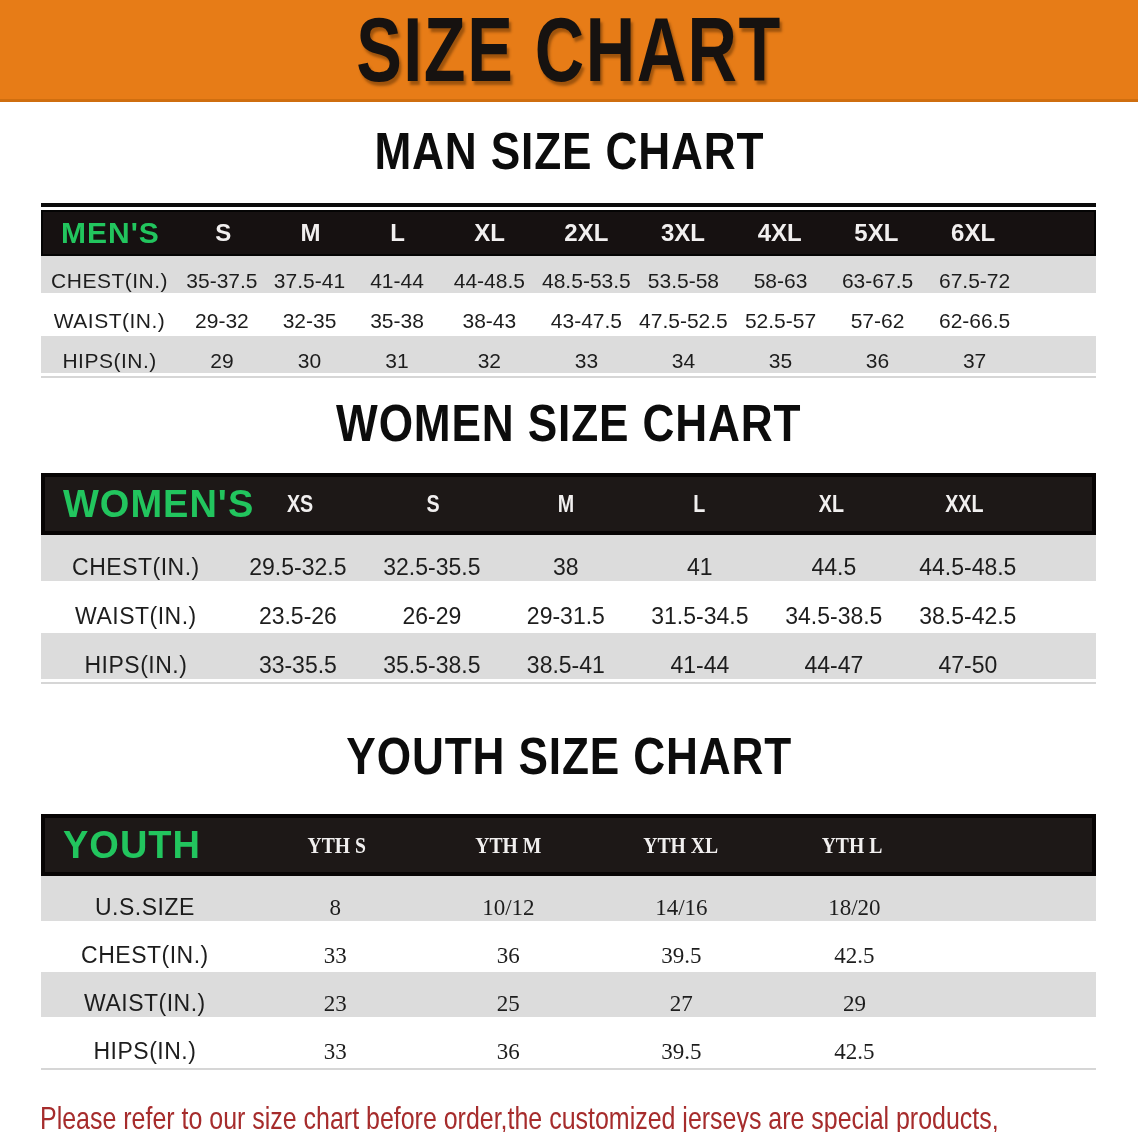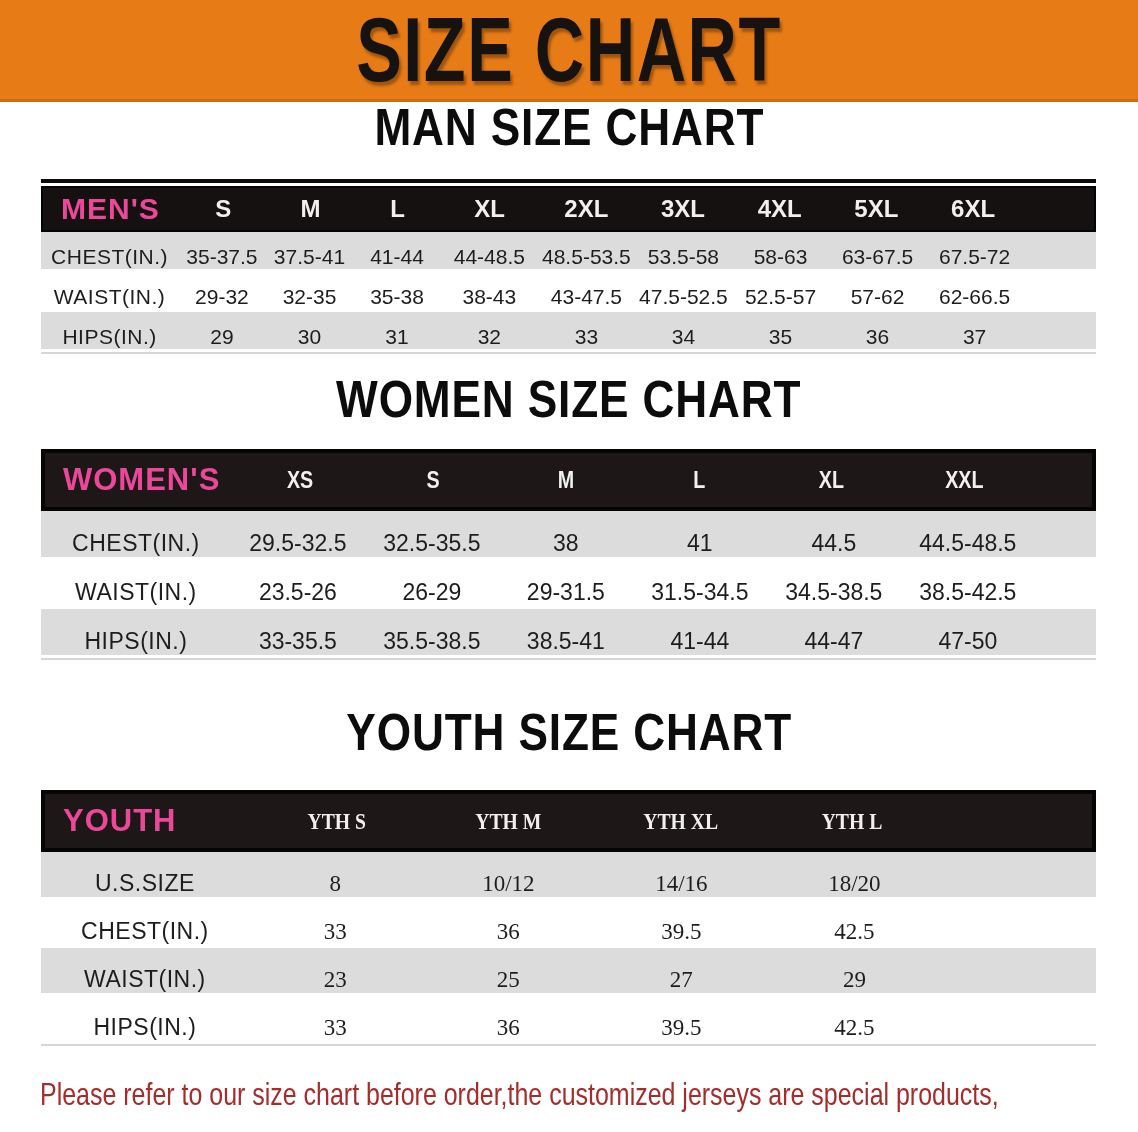--- a/index.html
+++ b/index.html
@@ -20,41 +20,41 @@
     color:#161210;transform:scaleX(.76);letter-spacing:2px;
     text-shadow:3px 4px 3px rgba(70,35,0,.45);
   }
 
   
   .heading{margin:0;text-align:center;line-height:50px;font-weight:800;}
   .heading span{
     display:inline-block;font-size:52px;transform:scaleX(.85);
     letter-spacing:1px;color:#0c0c0c;white-space:nowrap;
   }
-  .h-man{}
+  .h-man{margin-top:24px;}
   .h-women{margin-top:20px;}
   .h-youth{margin-top:47px;}
 
   
   .size-table{width:1055px;margin-left:41px;}
   .t-men{margin-top:17px;}
   .t-women{margin-top:15px;}
   .t-youth{margin-top:23px;}
   .size-table::after{content:"";display:block;height:2px;background:#d6d6d6;}
 
   .rule{height:4px;background:#0b0b0b;margin-bottom:3px;}
 
   .band{display:flex;align-items:center;box-sizing:border-box;}
   .t-men .band{height:46px;background:#161111;border:2px solid #040404;}
   .t-women .band,.t-youth .band{height:62px;background:#1d1817;border:4px solid #070404;}
 
   .cell{box-sizing:border-box;text-align:center;white-space:nowrap;}
-  .band-label{text-align:left;padding-left:18px;color:#ec4899;font-weight:800;}
+  .band-label{text-align:left;padding-left:18px;color:#22c55e;font-weight:800;}
   .t-men .band-label{font-size:30px;letter-spacing:1px;}
-  .t-women .band-label,.t-youth .band-label{font-size:31px;letter-spacing:1px;}
+  .t-women .band-label,.t-youth .band-label{font-size:38px;letter-spacing:1px;}
   .band-size{color:#f1efef;font-weight:600;}
   .t-men .band-size{font-size:24px;}
   .t-women .band-size,.t-youth .band-size{font-size:24px;}
   .band-size span{display:inline-block;}
   .t-women .band-size span,.t-youth .band-size span{transform:scaleX(.82);}
 
   .row{display:flex;align-items:flex-end;border-bottom:3px solid #ffffff;color:#1d1d1d;}
   .row.alt{background:#dcdcdc;}
   .t-men .row{height:37px;font-size:21px;}
   .t-women .row{height:46px;font-size:23px;}

